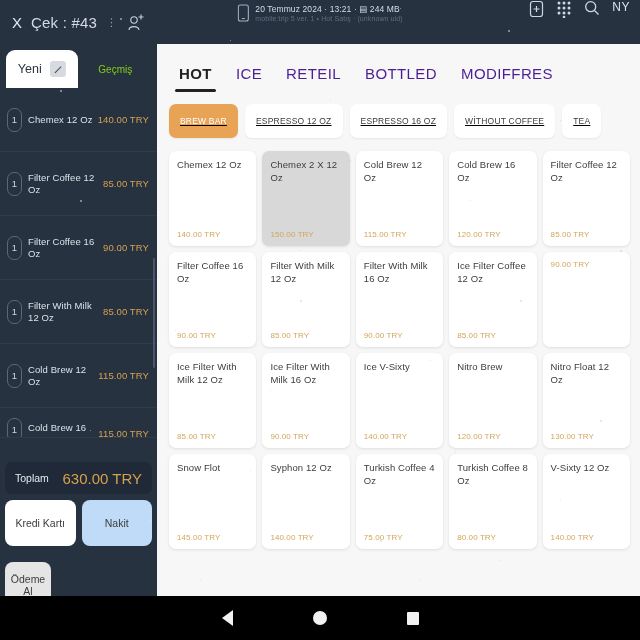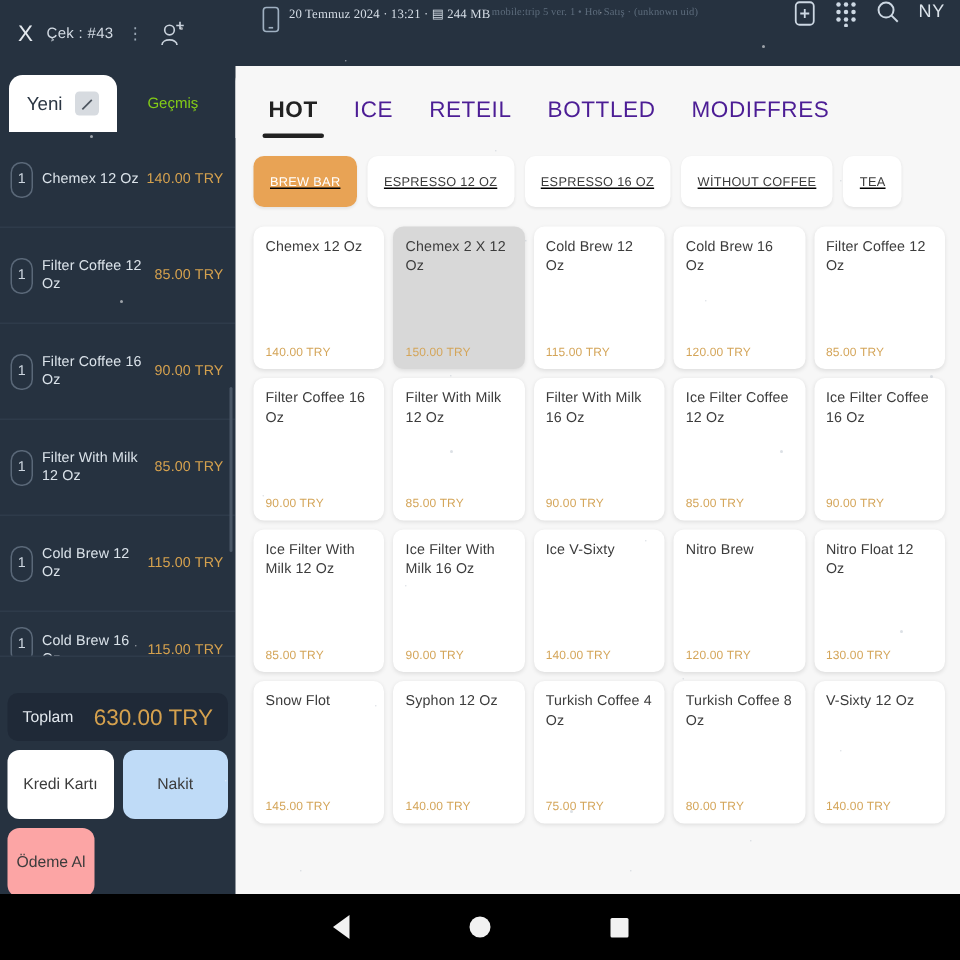--- a/index.html
+++ b/index.html
@@ -13,29 +13,29 @@
 
   
   .topbar {
     position: absolute; top: 0; left: 0; width: 640px; height: 44px;
     background: #263240;
     display: flex; align-items: center;
     color: #c9d2dc;
   }
   .tb-left { display: flex; align-items: center; gap: 9px; padding-left: 12px; }
   .tb-x { font-size: 15px; color: #e4e9ee; line-height: 1; }
-  .tb-cek { font-size: 10px; color: #d2dae3; letter-spacing: .2px; white-space: nowrap; }
+  .tb-cek { font-size: 15px; color: #d2dae3; letter-spacing: .2px; white-space: nowrap; }
   .tb-dots { font-size: 11px; color: #9aa7b4; letter-spacing: 0; }
   .tb-persona { width: 20px; height: 22px; position: relative; }
 
   .tb-center {
     position: absolute; left: 50%; transform: translateX(-50%);
     top: 4px; display: flex; align-items: flex-start; gap: 6px;
   }
-  .tb-center .lines { display: flex; flex-direction: row; gap: 1px; font-family: Liberation Serif, serif; }
+  .tb-center .lines { display: flex; flex-direction: column; gap: 1px; }
   .tb-line1 { font-size: 8.5px; color: #d5dde6; white-space: nowrap; letter-spacing: .1px; }
   .tb-line2 { font-size: 7px; color: #5d6c7c; white-space: nowrap; letter-spacing: .1px; }
 
   .tb-right {
     position: absolute; right: 10px; top: 0; height: 44px;
     display: flex; align-items: flex-start; gap: 12px;
   }
   .tb-ny { font-size: 12px; color: #dbe3ea; letter-spacing: .5px; }
 
   
@@ -109,21 +109,21 @@
 
   .paybtns { position: absolute; left: 5px; top: 456px; width: 147px; }
   .pay-grid { display: flex; gap: 6px; }
   .pay-btn {
     height: 46px; border-radius: 8px;
     display: flex; align-items: center; justify-content: center;
     font-size: 10.5px; color: #3c3c3c; text-align: center;
   }
   .pb-card { flex: 1; background: #ffffff; }
   .pb-cash { flex: 1; background: #bfdbf7; }
-  .pb-take { width: 58px; background: #fca5a5; margin-top: 6px; }
+  .pb-take { width: 46px; background: #e5e5e5; margin-top: 16px; }
 
   
   .mainpanel {
     position: absolute; left: 157px; top: 44px; width: 483px; height: 552px;
     background: #f7f7f7; border-radius: 10px 0 0 0;
   }
   .cat-tabs {
     height: 48px; display: flex; align-items: flex-end;
     padding-left: 10px; gap: 0;
     background: #f7f7f7;
@@ -366,21 +366,20 @@
         </div>
         <div class="card">
           <span class="card-name">Filter With Milk 16 Oz</span>
           <span class="card-price">90.00 TRY</span>
         </div>
         <div class="card">
           <span class="card-name">Ice Filter Coffee 12 Oz</span>
           <span class="card-price">85.00 TRY</span>
         </div>
         <div class="card">
-          <span class="card-name">Ice Filter Coffee 16 Oz</span>
           <span class="card-price">90.00 TRY</span>
         </div>
         <div class="card">
           <span class="card-name">Ice Filter With Milk 12 Oz</span>
           <span class="card-price">85.00 TRY</span>
         </div>
         <div class="card">
           <span class="card-name">Ice Filter With Milk 16 Oz</span>
           <span class="card-price">90.00 TRY</span>
         </div>

